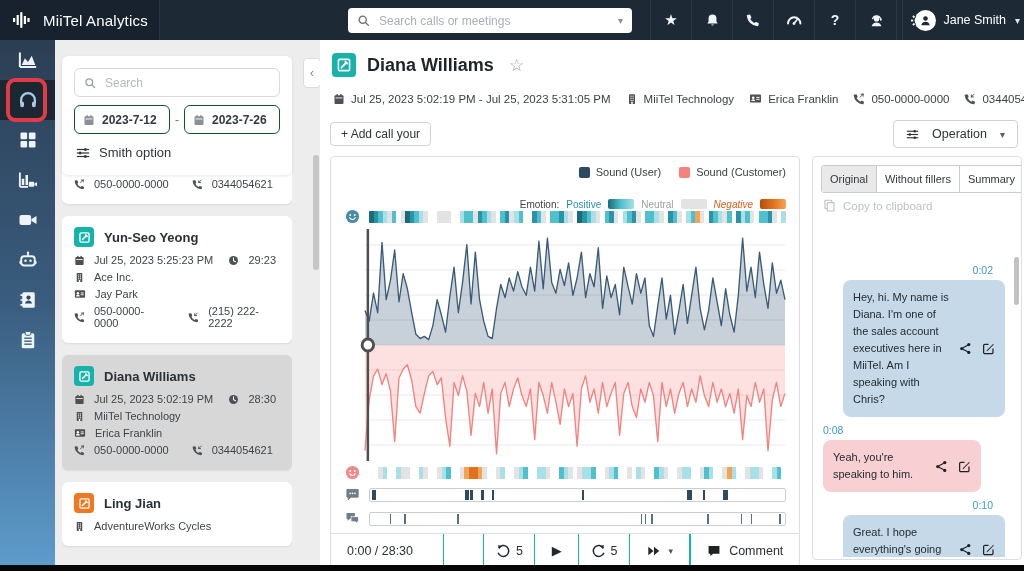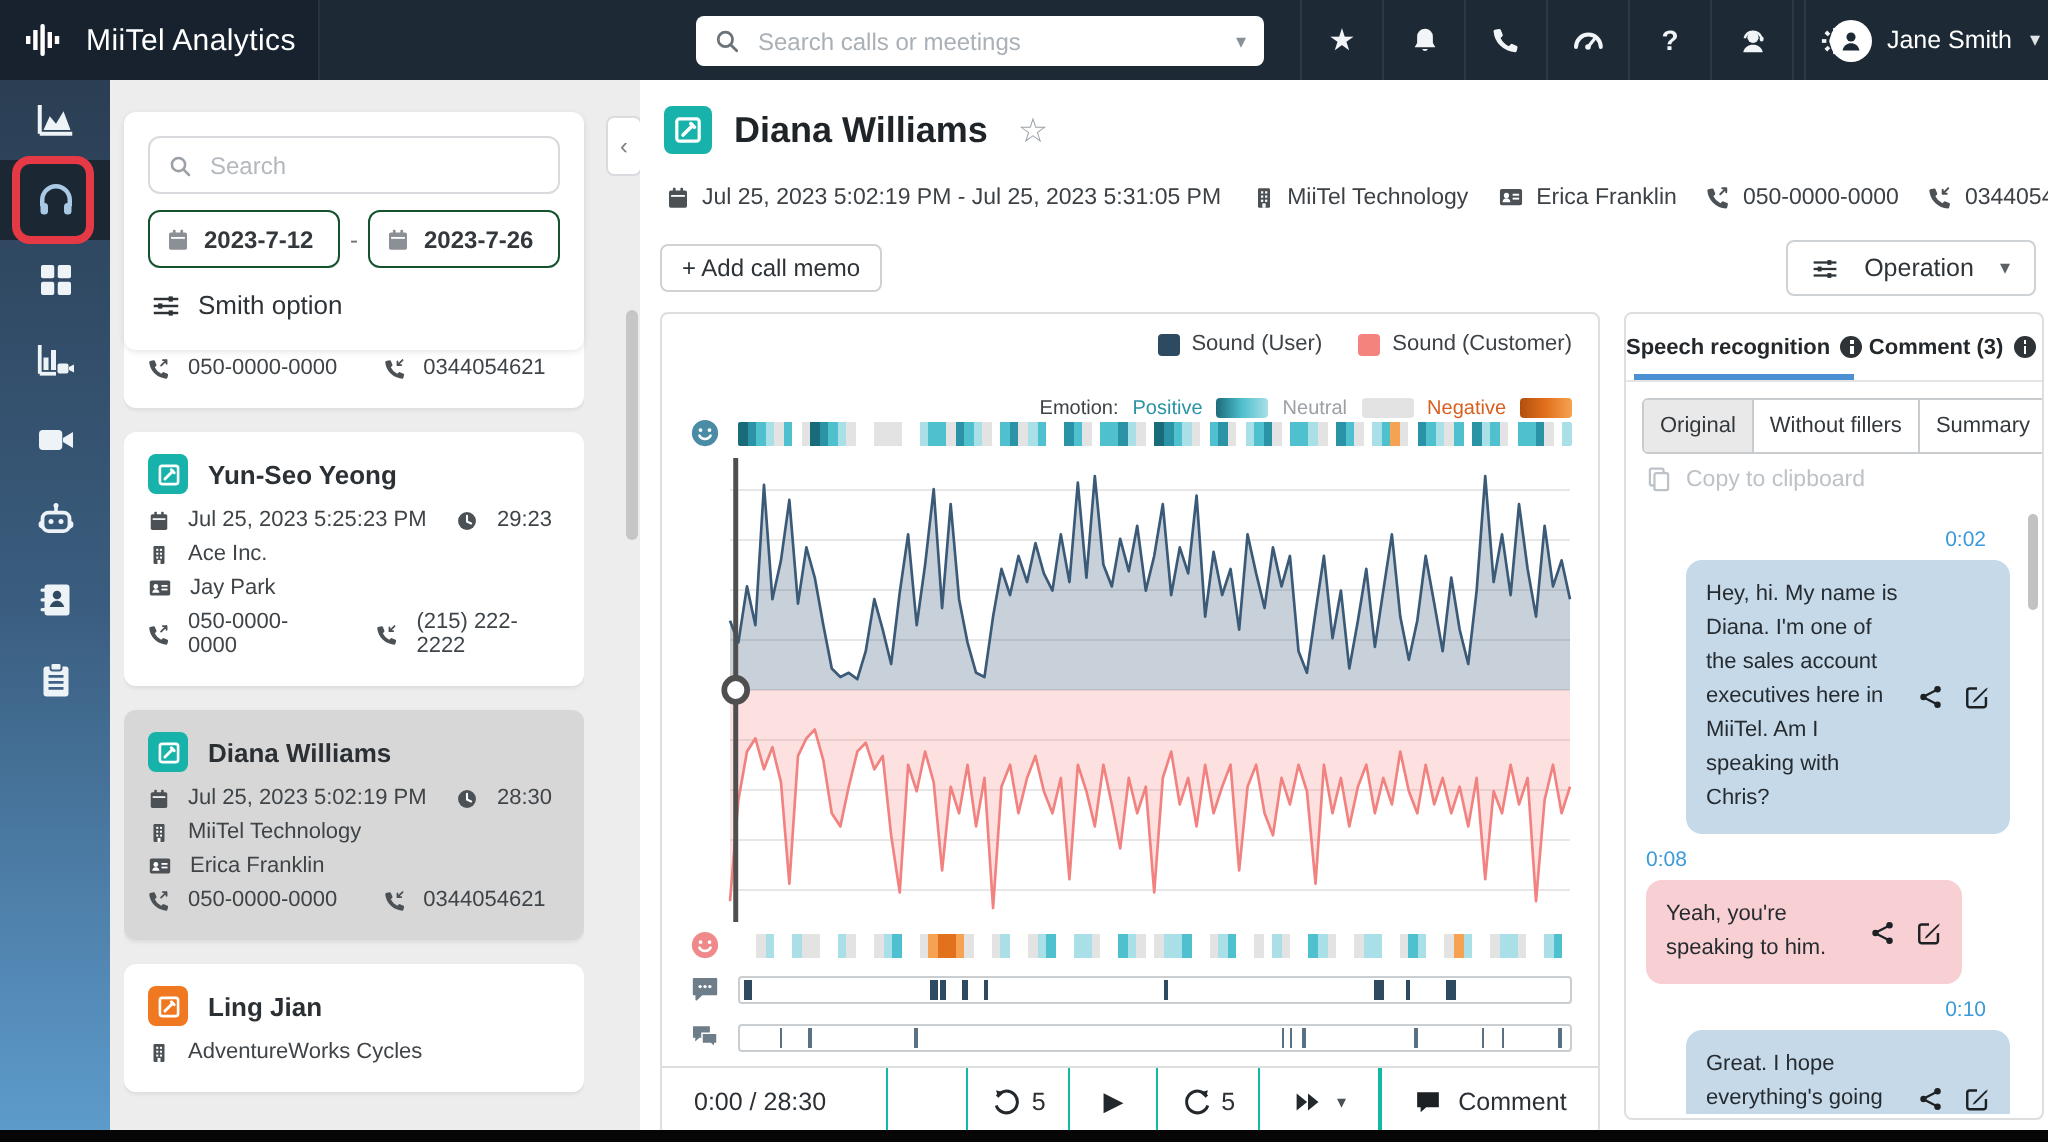--- a/index.html
+++ b/index.html
@@ -654,21 +654,21 @@
       </span>
     <span class="meta-item">
         <svg width="12" height="12" viewBox="0 0 16 16">
           <use href="#ic-phone-in"></use>
         </svg>
         <span>0344054621</span>
       </span>
 
   </div>
   <button class="btn add-memo">
-      <span>+ Add call memo</span>
+      <span>+ Add call your</span>
     </button>
   <button class="btn operation">
     <svg width="13" height="13" viewBox="0 0 16 16">
         <use href="#ic-sliders"></use>
       </svg>
     <span>Operation</span>
     <span class="caret">▾</span>
   </button>
 
   <div class="chart-card">
@@ -681,21 +681,21 @@
           <span class="sw" id="sw-cust" style="background: rgb(244, 131, 125);"></span>
           <span>Sound (Customer)</span>
         </span>
     </div>
     <div class="legend2">
       <span>Emotion:</span>
       <span id="lg-pos" style="color: rgb(42, 147, 165);">Positive</span>
       <span class="sw-wide" style="background:linear-gradient(90deg,#1a6b7a,#4fc0cd,#a9dfe7)"></span>
       <span id="lg-neu" style="color: rgb(154, 160, 165);">Neutral</span>
       <span class="sw-wide" style="background:#e3e3e3"></span>
-      <span id="lg-neg" style="color: rgb(217, 95, 30);">Negative</span>
+      <span id="lg-neg" style="color: rgb(217, 95, 30); font-style: italic;">Negative</span>
       <span class="sw-wide" style="background:linear-gradient(90deg,#b34e0f,#e2711d,#f5a352)"></span>
     </div>
 
     <div class="striprow" style="top:52px">
       <span class="rowicon" style="color:#4a8ca6">
           <svg width="15" height="15" viewBox="0 0 16 16">
             <use href="#ic-smile"></use>
           </svg>
         </span>
       <div class="strip" id="strip-user">
@@ -982,30 +982,20 @@
       <div class="pb-cell pb-comment">
         <svg width="14" height="14" viewBox="0 0 16 16" style="color:#1d2124">
             <use href="#ic-bubble-fill"></use>
           </svg>
         <span>Comment</span>
       </div>
     </div>
   </div>
 
   <div class="transcript">
-    <div class="tr-tabs">
-      <div class="tr-tab active">
-        <span>Speech recognition</span>
-        <span class="idot"></span>
-      </div>
-      <div class="tr-tab">
-        <span>Comment (3)</span>
-        <span class="idot"></span>
-      </div>
-    </div>
     <div class="seg">
       <div class="seg-btn active">Original</div>
       <div class="seg-btn">Without fillers</div>
       <div class="seg-btn">Summary</div>
     </div>
     <div class="copy-row">
       <svg width="13" height="13" viewBox="0 0 16 16">
           <use href="#ic-copy"></use>
         </svg>
       <span>Copy to clipboard</span>

